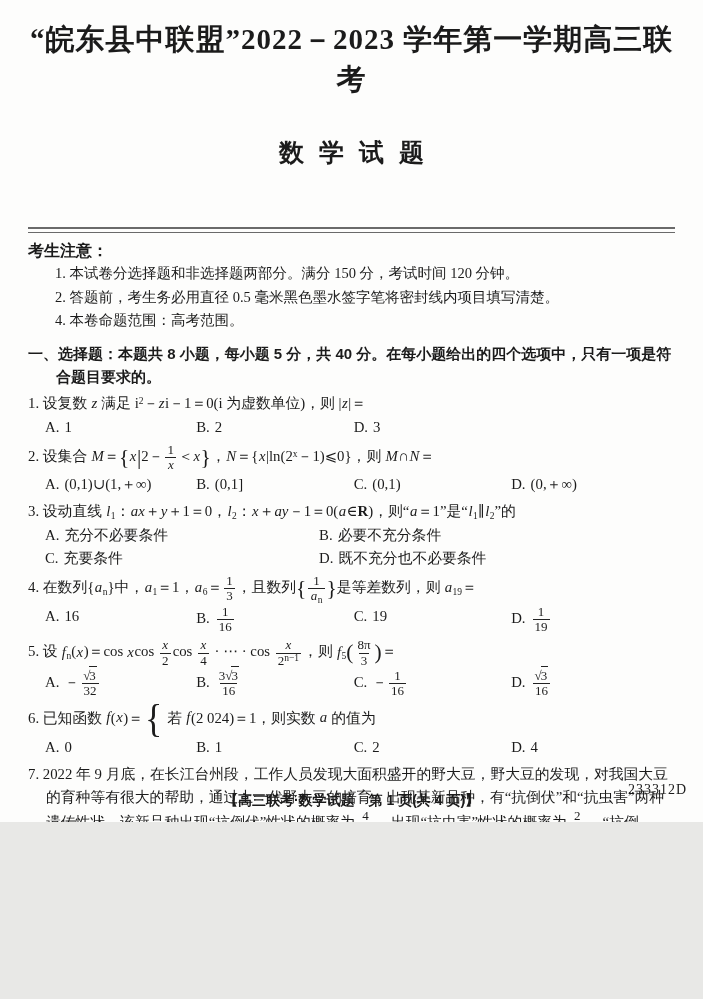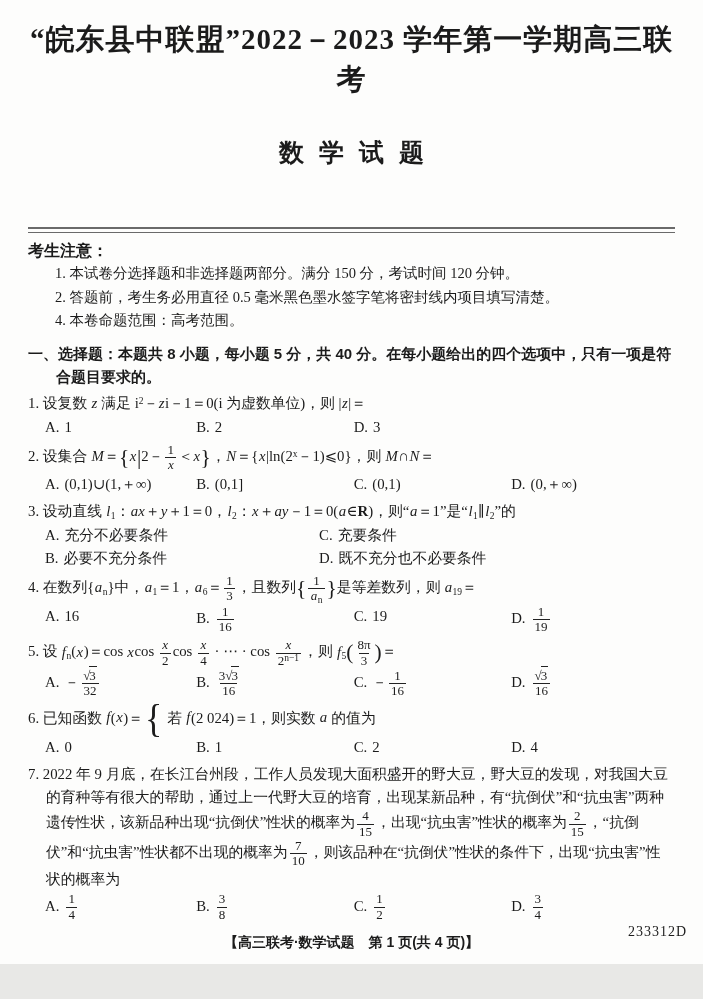--- a/index.html
+++ b/index.html
@@ -1,17 +1,17 @@
 <!DOCTYPE html>
 <html><head>
 <meta charset="utf-8">
 <style>
   html,body{margin:0;padding:0;background:#e8e8e6;}
   .page{
-    position:relative;width:703px;height:964px;margin:0 auto;
+    position:relative;width:703px;height:822px;margin:0 auto;
     background:#fdfdfc;color:#1b1b1b;box-sizing:border-box;
     padding:14px 28px;overflow:hidden;
     font-family:"Liberation Serif","DejaVu Serif",serif;
   }
   .title{
     text-align:center;font-size:29px;font-weight:700;margin:6px 0 0;
     letter-spacing:1px;
   }
   .subtitle{
     text-align:center;font-size:25px;font-weight:700;margin:36px 0 0;
@@ -107,22 +107,22 @@
       <span class="opt"><span class="olabel">B.</span><span>(0,1]</span></span>
       <span class="opt"><span class="olabel">C.</span><span>(0,1)</span></span>
       <span class="opt"><span class="olabel">D.</span><span>(0,＋∞)</span></span>
     </div>
   </div>
 
   <div class="q">
     <div class="stem">3. 设动直线 <i class="mv">l</i><sub>1</sub>：<i class="mv">ax</i>＋<i class="mv">y</i>＋1＝0，<i class="mv">l</i><sub>2</sub>：<i class="mv">x</i>＋<i class="mv">ay</i>－1＝0(<i class="mv">a</i>∈<b class="mb">R</b>)，则“<i class="mv">a</i>＝1”是“<i class="mv">l</i><sub>1</sub>∥<i class="mv">l</i><sub>2</sub>”的</div>
     <div class="opts cols2">
       <span class="opt"><span class="olabel">A.</span><span>充分不必要条件</span></span>
+      <span class="opt"><span class="olabel">B.</span><span>必要不充分条件</span></span>
       <span class="opt"><span class="olabel">C.</span><span>充要条件</span></span>
-      <span class="opt"><span class="olabel">B.</span><span>必要不充分条件</span></span>
       <span class="opt"><span class="olabel">D.</span><span>既不充分也不必要条件</span></span>
     </div>
   </div>
 
   <div class="q">
     <div class="stem">4. 在数列{<i class="mv">a</i><sub>n</sub>}中，<i class="mv">a</i><sub>1</sub>＝1，<i class="mv">a</i><sub>6</sub>＝<span class="frac">
           <span class="fn">1</span>
           <span class="fd">3</span>
         </span>，且数列<span class="big">{</span><span class="frac">
           <span class="fn">1</span>

